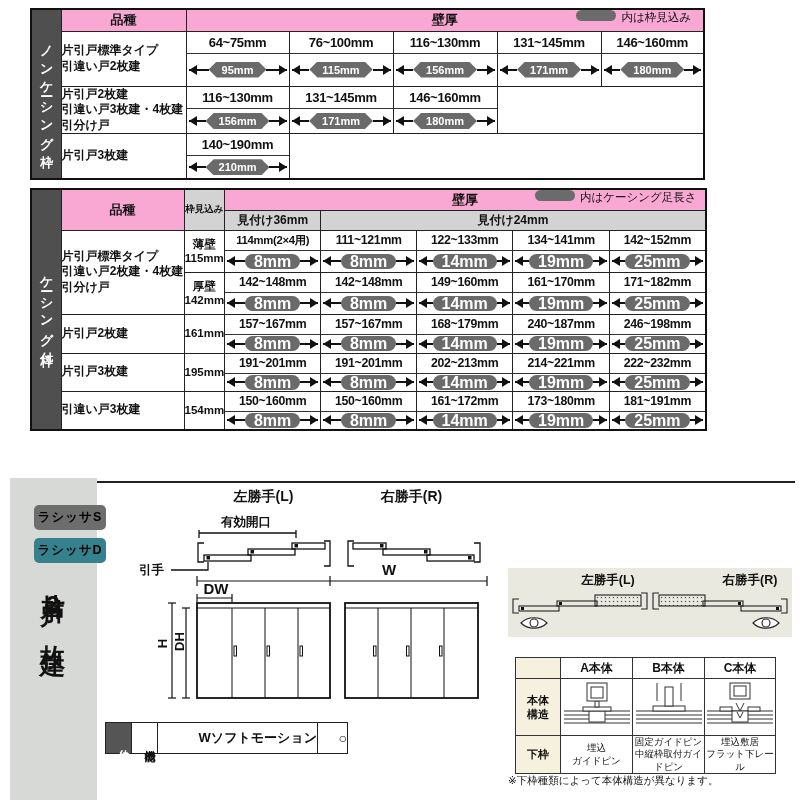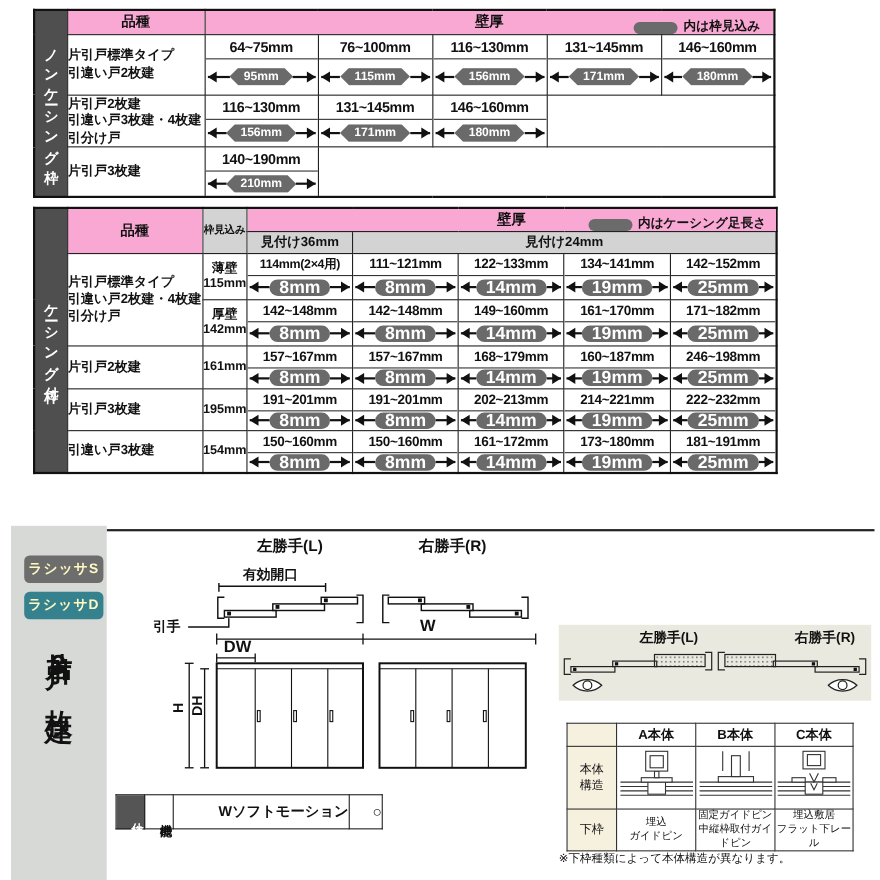--- a/index.html
+++ b/index.html
@@ -4,21 +4,21 @@
 <style>
   html,body{margin:0;padding:0;background:#fff}
   #page{position:relative;width:800px;height:800px;background:#fff;overflow:hidden;
         font-family:"Liberation Sans","DejaVu Sans",sans-serif;color:#111}
 
   
   table.spec{position:absolute;border-collapse:collapse;table-layout:fixed;border:2px solid #111}
   table.spec td,table.spec th{border:1px solid #222;padding:0;overflow:hidden;vertical-align:middle}
   th.hd{background:#f9a8d4;font-size:13px;font-weight:bold;text-align:center}
   th.wallhd{position:relative}
-  .legend{position:absolute;right:12px;top:0;height:100%;display:flex;align-items:flex-end;font-size:11.5px;font-weight:bold}
+  .legend{position:absolute;right:12px;top:0;height:100%;display:flex;align-items:flex-start;font-size:11.5px;font-weight:normal}
   .lgp{display:inline-block;width:40px;height:11px;border-radius:5.5px;background:#6b6b6b;margin-right:5px}
   td.side{background:#4f4f4f;text-align:center}
   .vt{writing-mode:vertical-rl;text-orientation:upright;color:#fff;font-weight:bold;font-size:13px;letter-spacing:3px;display:inline-block}
   td.plabel{font-size:12px;font-weight:bold;text-align:left;padding:2px 2px 2px 7px;line-height:1.3;white-space:pre-line;background:#fff}
   td.depth{font-size:11.5px;font-weight:bold;text-align:center;white-space:pre-line;line-height:1.25}
   .cw{display:flex;flex-direction:column}
   .rg{height:21px;border-bottom:1px solid #333;display:flex;align-items:center;justify-content:center;
       font-size:13px;font-weight:bold;letter-spacing:-0.3px}
   .t2 .rg{height:19px;font-size:12.3px}
   .pr{flex:1;display:flex;align-items:center;padding:0 2px}
@@ -27,21 +27,21 @@
   .ar::before{content:'';position:absolute;right:0;top:-4px;border-style:solid;border-width:5px 0 5px 8px;border-color:transparent transparent transparent #111}
   .pill{background:#6a6a6a;color:#fff;font-size:11px;font-weight:bold;line-height:16px;white-space:nowrap;text-align:center}
   .hex{padding:0 13px;clip-path:polygon(8px 0,calc(100% - 8px) 0,100% 50%,calc(100% - 8px) 100%,8px 100%,0 50%)}
   .std{padding:0 9px;border-radius:9px;line-height:15px;font-size:16px}
   th.sub{background:#d3d3d3;font-size:12px;font-weight:bold}
   th.kmk{background:#d3d3d3;font-size:9.5px;font-weight:bold}
 
   
   .rule{position:absolute;left:97px;top:481px;width:698px;height:2px;background:#222}
   .sidebar{position:absolute;left:10px;top:478px;width:87px;height:322px;background:#d6d9d5}
-  .badge{position:absolute;left:12px;width:72px;height:25px;border-radius:5px;color:#fef9c3;font-size:12.5px;font-weight:bold;
+  .badge{position:absolute;left:24px;width:72px;height:25px;border-radius:5px;color:#000000;font-size:12.5px;font-weight:bold;
          display:flex;align-items:center;justify-content:center;letter-spacing:1px}
   .badge-s{top:27px;background:#6d6d6d}
   .badge-d{top:60px;background:#35818e}
   .vtitle{position:absolute;left:0;top:95px;width:100%;height:220px;display:flex;justify-content:center}
   .vtitle span{writing-mode:vertical-rl;text-orientation:upright;font-size:25px;font-weight:bold;letter-spacing:6px}
 
   .lbl{position:absolute;font-weight:bold}
   .hand-hd{font-size:14px;text-align:center;width:133px}
   .small-lbl{font-size:12.5px}
   .dim-lbl{font-size:15px}
@@ -58,21 +58,21 @@
   .sp-val{font-size:13px;font-weight:bold}
   .sp-mark{font-size:14px}
 
   
   .beige{position:absolute;left:508px;top:568px;width:284px;height:69px;background:#eae9df}
   .bz-hd{font-size:12.5px;font-weight:bold;text-align:center;width:140px}
 
   
   table.bt{position:absolute;left:515px;top:657px;border-collapse:collapse;table-layout:fixed;border:1.5px solid #333}
   table.bt td,table.bt th{border:1px solid #333;padding:0;text-align:center;vertical-align:middle}
-  .bt-label{background:#f6f0df;font-size:11px;font-weight:normal;white-space:pre-line;line-height:1.3}
+  .bt-label{background:#f6f0df;font-size:11px;font-weight:bold;white-space:pre-line;line-height:1.3}
   .bt-hd{background:#fff;font-size:12px;font-weight:bold}
   .bt-val{font-size:9.5px;line-height:1.3;white-space:pre-line}
   .footnote{position:absolute;left:508px;top:774px;font-size:10.5px}
 </style>
 </head>
 <body>
 
 <div id="page">
 
   <table class="spec t1" style="left:30px;top:8px">
@@ -371,21 +371,21 @@
               <div class="rg">168~179mm</div>
               <div class="pr">
                 <span class="al"></span>
                 <span class="pill std">14mm</span>
                 <span class="ar"></span>
               </div>
             </div>
           </td>
       <td>
             <div class="cw" style="height:38px">
-              <div class="rg">160~187mm</div>
+              <div class="rg">240~187mm</div>
               <div class="pr">
                 <span class="al"></span>
                 <span class="pill std">19mm</span>
                 <span class="ar"></span>
               </div>
             </div>
           </td>
       <td>
             <div class="cw" style="height:38px">
               <div class="rg">246~198mm</div>

